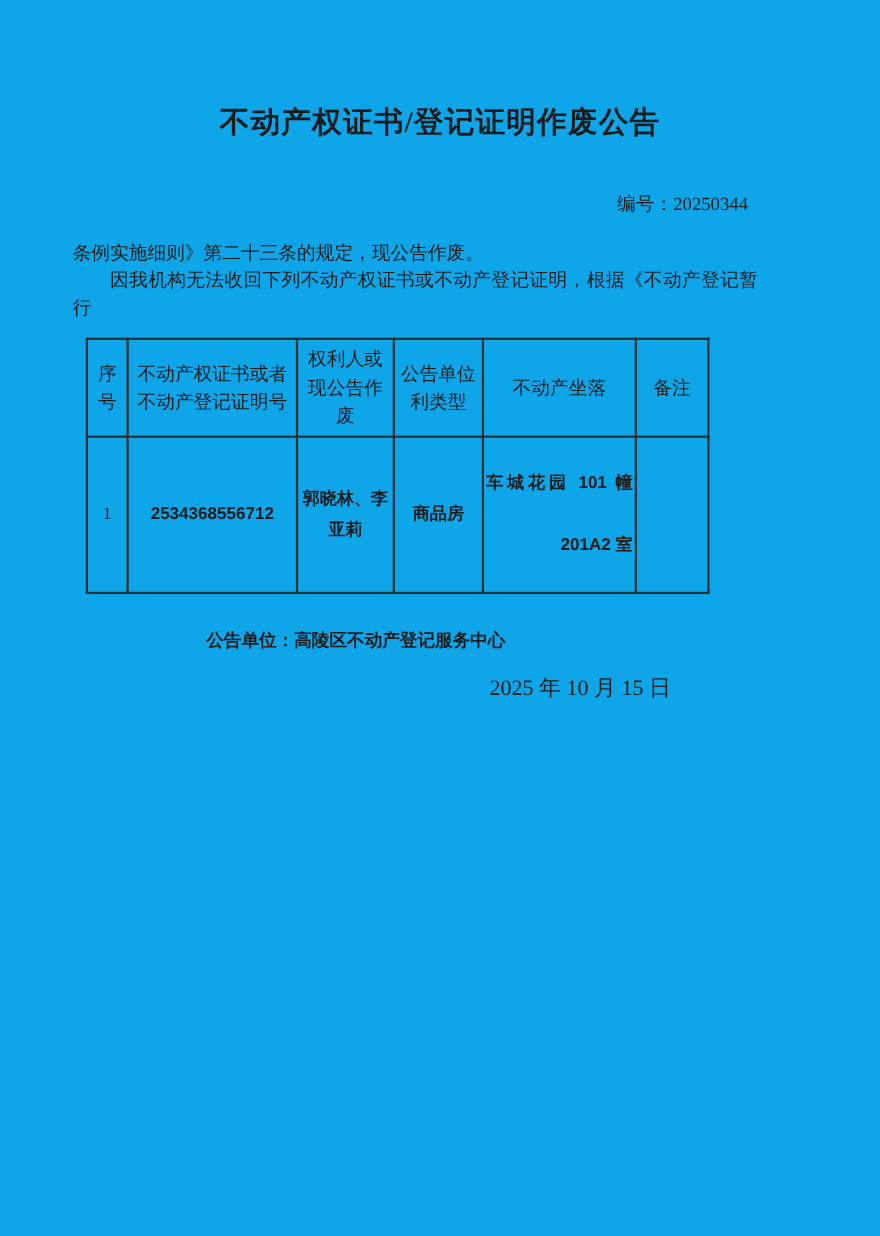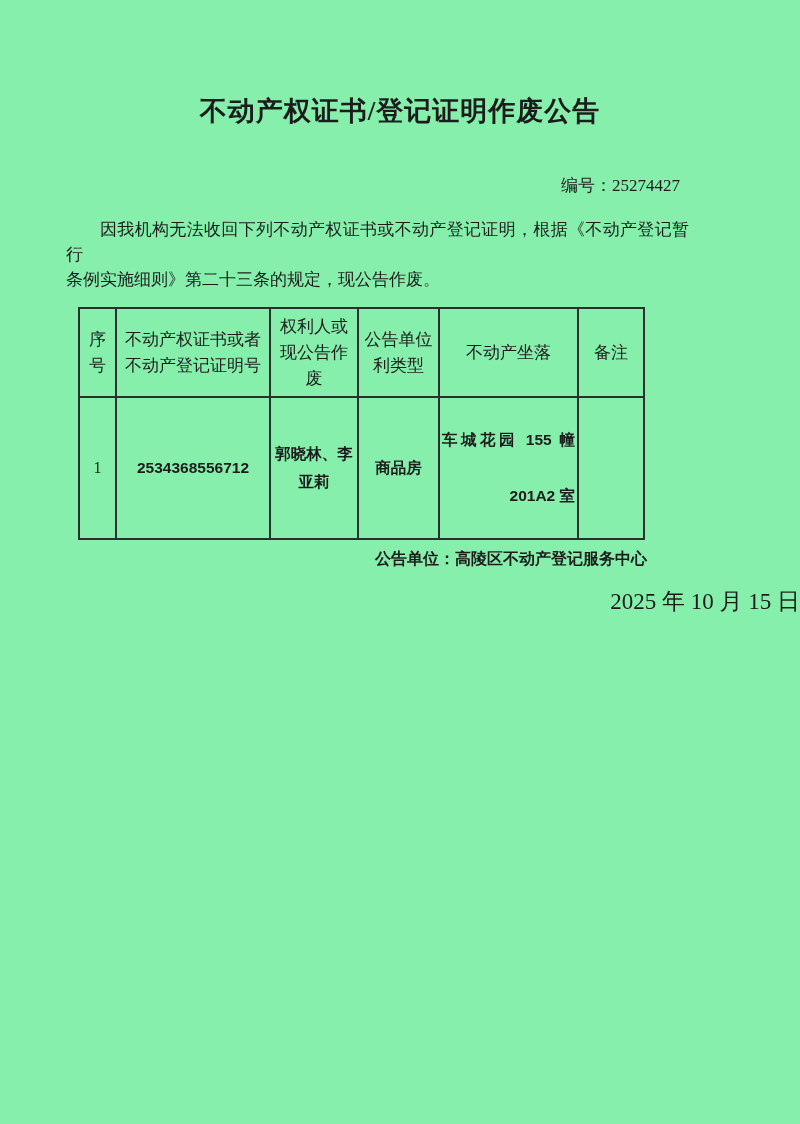--- a/index.html
+++ b/index.html
@@ -1,20 +1,20 @@
 <!DOCTYPE html>
 <html><head>
 <meta charset="utf-8">
 <style>
   html, body { margin: 0; padding: 0; background: #ffffff; }
   .page {
     position: relative;
     width: 800px;
     height: 1124px;
-    background: #86efac;
+    background: #0ea5e9;
     color: #1c1c1c;
     font-family: "Liberation Serif", "DejaVu Serif", serif;
     overflow: hidden;
     box-sizing: border-box;
   }
   .title {
     margin: 0;
     padding-top: 93px;
     text-align: center;
     font-size: 27px;
@@ -69,46 +69,47 @@
     text-align: center;
     white-space: pre-line;
   }
   .cell-addr {
     text-align: left;
     padding: 0 8px;
   }
   .addr-line-1 { text-align: justify; text-align-last: justify; }
   .addr-line-2 { text-align: right; }
   .issuer {
-    margin-top: 8px;
+    margin-top: 32px;
     padding-right: 153px;
-    text-align: right;
+    text-align: center;
     font-size: 16px;
     line-height: 22px;
     font-weight: 700;
   }
   .date {
     margin-top: 21px;
+    padding-right: 190px;
     text-align: right;
-    font-size: 23px;
+    font-size: 20px;
     line-height: 22px;
   }
 </style>
 </head>
 <body>
 
 <div class="page">
 
   <h1 class="title">不动产权证书/登记证明作废公告</h1>
 
-  <div class="doc-number">编号：25274427</div>
+  <div class="doc-number">编号：20250344</div>
 
   <div class="body-text">
+    <div class="body-line">条例实施细则》第二十三条的规定，现公告作废。</div>
     <div class="body-line indent">因我机构无法收回下列不动产权证书或不动产登记证明，根据《不动产登记暂行</div>
-    <div class="body-line">条例实施细则》第二十三条的规定，现公告作废。</div>
   </div>
 
   <table class="cert-table">
     <colgroup>
       <col style="width:37px">
       <col style="width:154px">
       <col style="width:88px">
       <col style="width:81px">
       <col style="width:139px">
       <col style="width:66px">
@@ -126,21 +127,21 @@
         <th>不动产坐落</th>
         <th>备注</th>
       </tr>
       <tr class="drow">
         <td class="cell-seq">1</td>
         <td class="cell-val">2534368556712</td>
         <td class="cell-val">郭晓林、李
 亚莉</td>
         <td class="cell-val">商品房</td>
         <td class="cell-val cell-addr">
-          <div class="addr-line-1">车城花园 155 幢</div>
+          <div class="addr-line-1">车城花园 101 幢</div>
           <div class="addr-line-2">201A2 室</div>
         </td>
         <td class="cell-val"></td>
       </tr>
     </tbody>
   </table>
 
   <div class="issuer">公告单位：高陵区不动产登记服务中心</div>
 
   <div class="date">2025 年 10 月 15 日</div>

